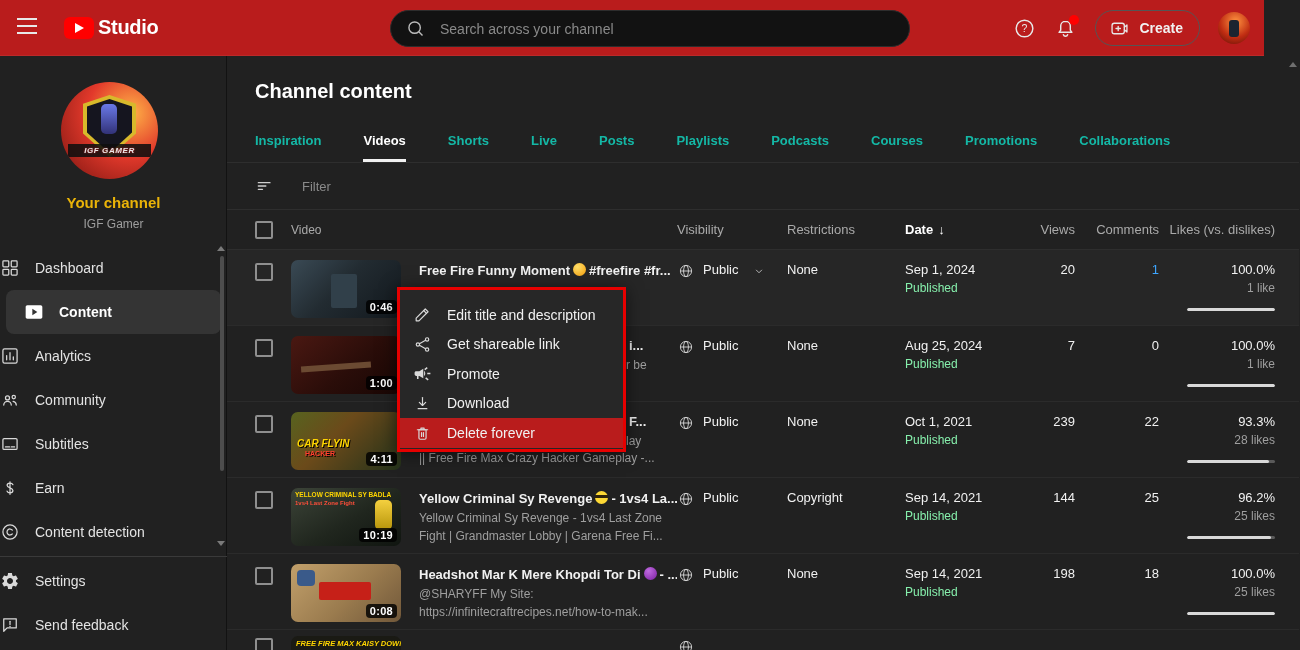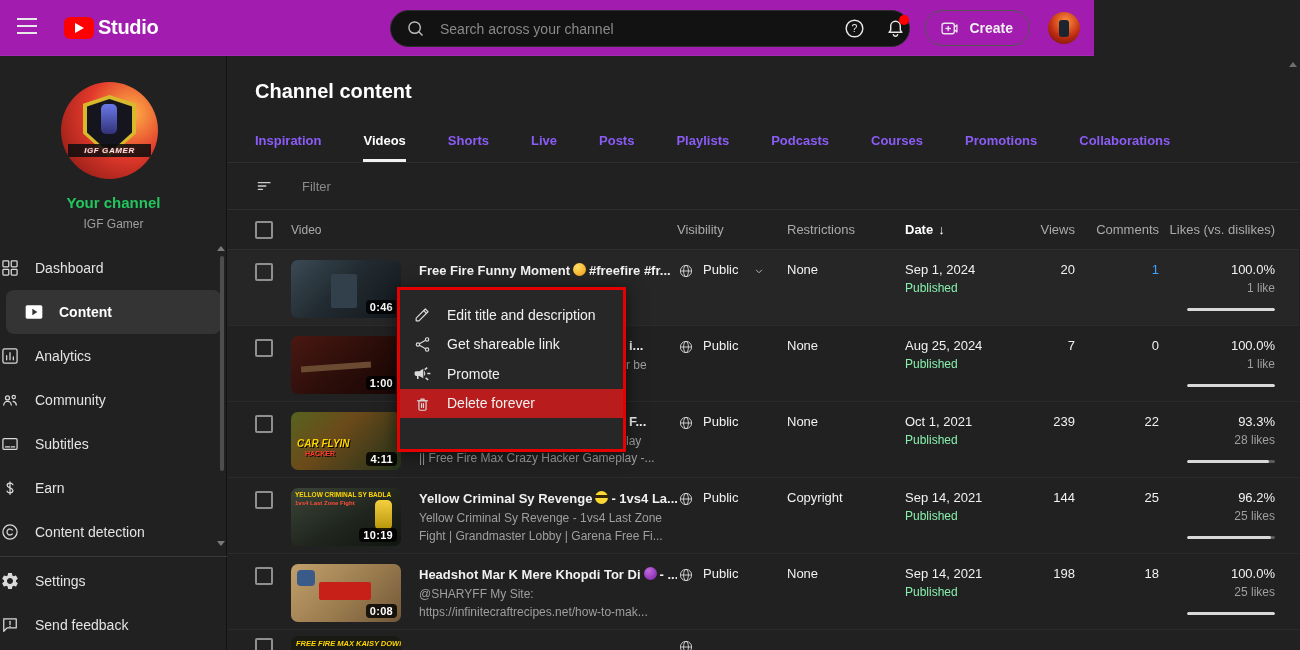--- a/index.html
+++ b/index.html
@@ -8,21 +8,21 @@
     position:relative; width:1300px; height:650px; overflow:hidden;
     background:#212121; color:#f1f1f1;
     font-family:"Liberation Sans","DejaVu Sans",sans-serif;
     -webkit-font-smoothing:antialiased;
   }
   svg{ display:block; }
   .sic{ width:20px;height:20px; stroke:#d9d9d9; stroke-width:1.5; fill:none; stroke-linecap:round; stroke-linejoin:round; }
   .mic{ width:19px;height:19px; stroke:#d9d9d9; stroke-width:1.5; fill:none; stroke-linecap:round; stroke-linejoin:round; }
 
   
-  .topbar{ position:absolute; left:0; top:0; width:1094px; height:56px; background:#a21caf;
+  .topbar{ position:absolute; left:0; top:0; width:1264px; height:56px; background:#b91c1c;
            border-bottom:1px solid rgba(255,255,255,.06); z-index:40; }
   .hamburger{ position:absolute; left:17px; top:18px; width:22px; height:20px; background:none; border:none; cursor:pointer; }
   .hamburger span{ display:block; width:20px; height:2px; background:#e8e8e8; margin:0 0 5px 0; }
   .logo{ position:absolute; left:64px; top:16px; display:flex; align-items:center; gap:4px; }
   .logo-mark{ width:30px; height:22px; background:#ff0000; border-radius:6px; position:relative; }
   .logo-mark::after{ content:""; position:absolute; left:11px; top:6px; border-left:9px solid #fff; border-top:5px solid transparent; border-bottom:5px solid transparent; }
   .logo-text{ font-size:20px; font-weight:700; letter-spacing:-.3px; color:#fff; }
   .search{ position:absolute; left:390px; top:10px; width:520px; height:37px; background:#121212;
            border:1px solid #2d2d2d; border-radius:19px; display:flex; align-items:center; padding:0 14px; }
   .search svg{ width:21px; height:21px; stroke:#bdbdbd; stroke-width:1.6; fill:none; margin-right:14px; }
@@ -48,39 +48,39 @@
               background:radial-gradient(circle at 72% 32%, #ffb347 0%, #e2392b 45%, #7a1410 100%); overflow:hidden; }
   .sb-shield{ position:absolute; left:22px; top:13px; width:53px; height:62px; background:#d8b92b;
               clip-path:polygon(50% 0,100% 14%,100% 62%,50% 100%,0 62%,0 14%); }
   .sb-shield-inner{ position:absolute; left:4px; top:4px; width:45px; height:54px; background:#15151f;
               clip-path:polygon(50% 0,100% 14%,100% 62%,50% 100%,0 62%,0 14%); }
   .sb-figure{ position:absolute; left:40px; top:22px; width:16px; height:30px; border-radius:5px;
               background:linear-gradient(#6a79e8,#323278); }
   .sb-banner{ position:absolute; left:7px; top:62px; width:83px; height:13px; background:rgba(15,15,15,.88);
               display:flex; align-items:center; justify-content:center; }
   .sb-banner span{ font-size:8px; font-weight:700; font-style:italic; letter-spacing:.6px; color:#e8e8e8; text-shadow:0 0 2px #c22; }
-  .sb-chtitle{ position:absolute; left:0; top:138px; width:227px; text-align:center; font-size:15px; font-weight:700; color:#22c55e; }
+  .sb-chtitle{ position:absolute; left:0; top:138px; width:227px; text-align:center; font-size:15px; font-weight:700; color:#eab308; }
   .sb-chname{ position:absolute; left:0; top:161px; width:227px; text-align:center; font-size:12px; color:#9f9f9f; }
   .sb-nav{ position:absolute; left:0; top:190px; width:227px; }
   .sb-item{ height:44px; display:flex; align-items:center; gap:15px; cursor:pointer; position:relative; }
   .sb-item .lbl{ font-size:14px; font-weight:500; color:#e3e3e3; }
   .sb-item.active{ background:#343434; border-radius:8px; margin:0 6px; padding-left:18px; }
   .sb-item.active .lbl{ font-weight:700; color:#fff;text-align:right; }
   .sb-divider{ position:absolute; left:0; top:500px; width:227px; border-top:1px solid #3a3a3a; }
   .sb-foot{ position:absolute; left:0; top:503px; width:227px; }
   .sb-scroll-thumb{ position:absolute; right:2px; top:200px; width:4px; height:215px; background:#4d4d4d; border-radius:2px; }
   .sb-scroll-up{ position:absolute; right:1px; top:190px; width:0; height:0;
                  border-left:4px solid transparent; border-right:4px solid transparent; border-bottom:5px solid #7a7a7a; }
   .sb-scroll-down{ position:absolute; right:1px; top:485px; width:0; height:0;
                  border-left:4px solid transparent; border-right:4px solid transparent; border-top:5px solid #7a7a7a; }
 
   
   .main-title{ position:absolute; left:28px; top:24px; font-size:20px; font-weight:700; color:#fff; }
   .tabs{ position:absolute; left:28px; top:64px; display:flex; gap:42px; }
-  .tab{ font-size:13px; font-weight:600; color:#8b5cf6; line-height:42px; cursor:pointer; position:relative; }
+  .tab{ font-size:13px; font-weight:600; color:#14b8a6; line-height:42px; cursor:pointer; position:relative; }
   .tab.active{ color:#fff; }
   .tab.active::after{ content:""; position:absolute; left:0; bottom:0; width:100%; height:3px; background:#f1f1f1; }
   .tabs-rule{ position:absolute; left:0; top:106px; width:1072px; border-top:1px solid #2e2e2e; }
 
   
   .filter-row{ position:absolute; left:0; top:107px; width:1072px; height:47px; display:flex; align-items:center;
                padding-left:28px; border-bottom:1px solid #2e2e2e; }
   .filter-row svg{ width:20px; height:20px; stroke:#cfcfcf; stroke-width:1.6; fill:none; stroke-linecap:round; }
   .filter-row input{ margin-left:27px; background:transparent; border:none; outline:none; color:#f1f1f1; font-size:13px; font-family:inherit; width:400px; }
   .filter-row input::placeholder{ color:#8a8a8a; }
@@ -589,20 +589,28 @@
         <path d="M8.1 11l7.8-4.4M8.1 13l7.8 4.4"></path>
       </svg>
       <span class="lbl">Get shareable link</span>
     </div>
     <div class="ctx-item">
       <svg class="mic" viewBox="0 0 24 24" style="stroke:none">
         <path fill="#d9d9d9" d="M18 11v2h4v-2h-4zM16.59 16.82l-1.18 1.59 3.2 2.39 1.19-1.59-3.21-2.39zM18.6 5.39 17.41 3.8l-3.2 2.39 1.19 1.59 3.2-2.39zM4 9c-1.1 0-2 .9-2 2v2c0 1.1.9 2 2 2h1v4h2v-4h1l5 3V6L8 9H4zm11.5 3c0-1.33-.58-2.53-1.5-3.35v6.69c.92-.81 1.5-2.01 1.5-3.34z"></path>
       </svg>
       <span class="lbl">Promote</span>
     </div>
+    <div class="ctx-item">
+      <svg class="mic" viewBox="0 0 24 24">
+        <path d="M12 4.5V14"></path>
+          <path d="M8 10.5l4 4 4-4"></path>
+          <path d="M6.5 18.5h11"></path>
+      </svg>
+      <span class="lbl">Download</span>
+    </div>
     <div class="ctx-item highlight">
       <svg class="mic" viewBox="0 0 24 24">
         <path d="M7.5 8.5h9V19a1.5 1.5 0 0 1-1.5 1.5H9A1.5 1.5 0 0 1 7.5 19V8.5z"></path>
         <path d="M5.5 8.5h13"></path>
           <path d="M10 8.5V6.5h4v2"></path>
           <path d="M10.8 12v5M13.2 12v5"></path>
       </svg>
       <span class="lbl">Delete forever</span>
     </div>
   </div>

